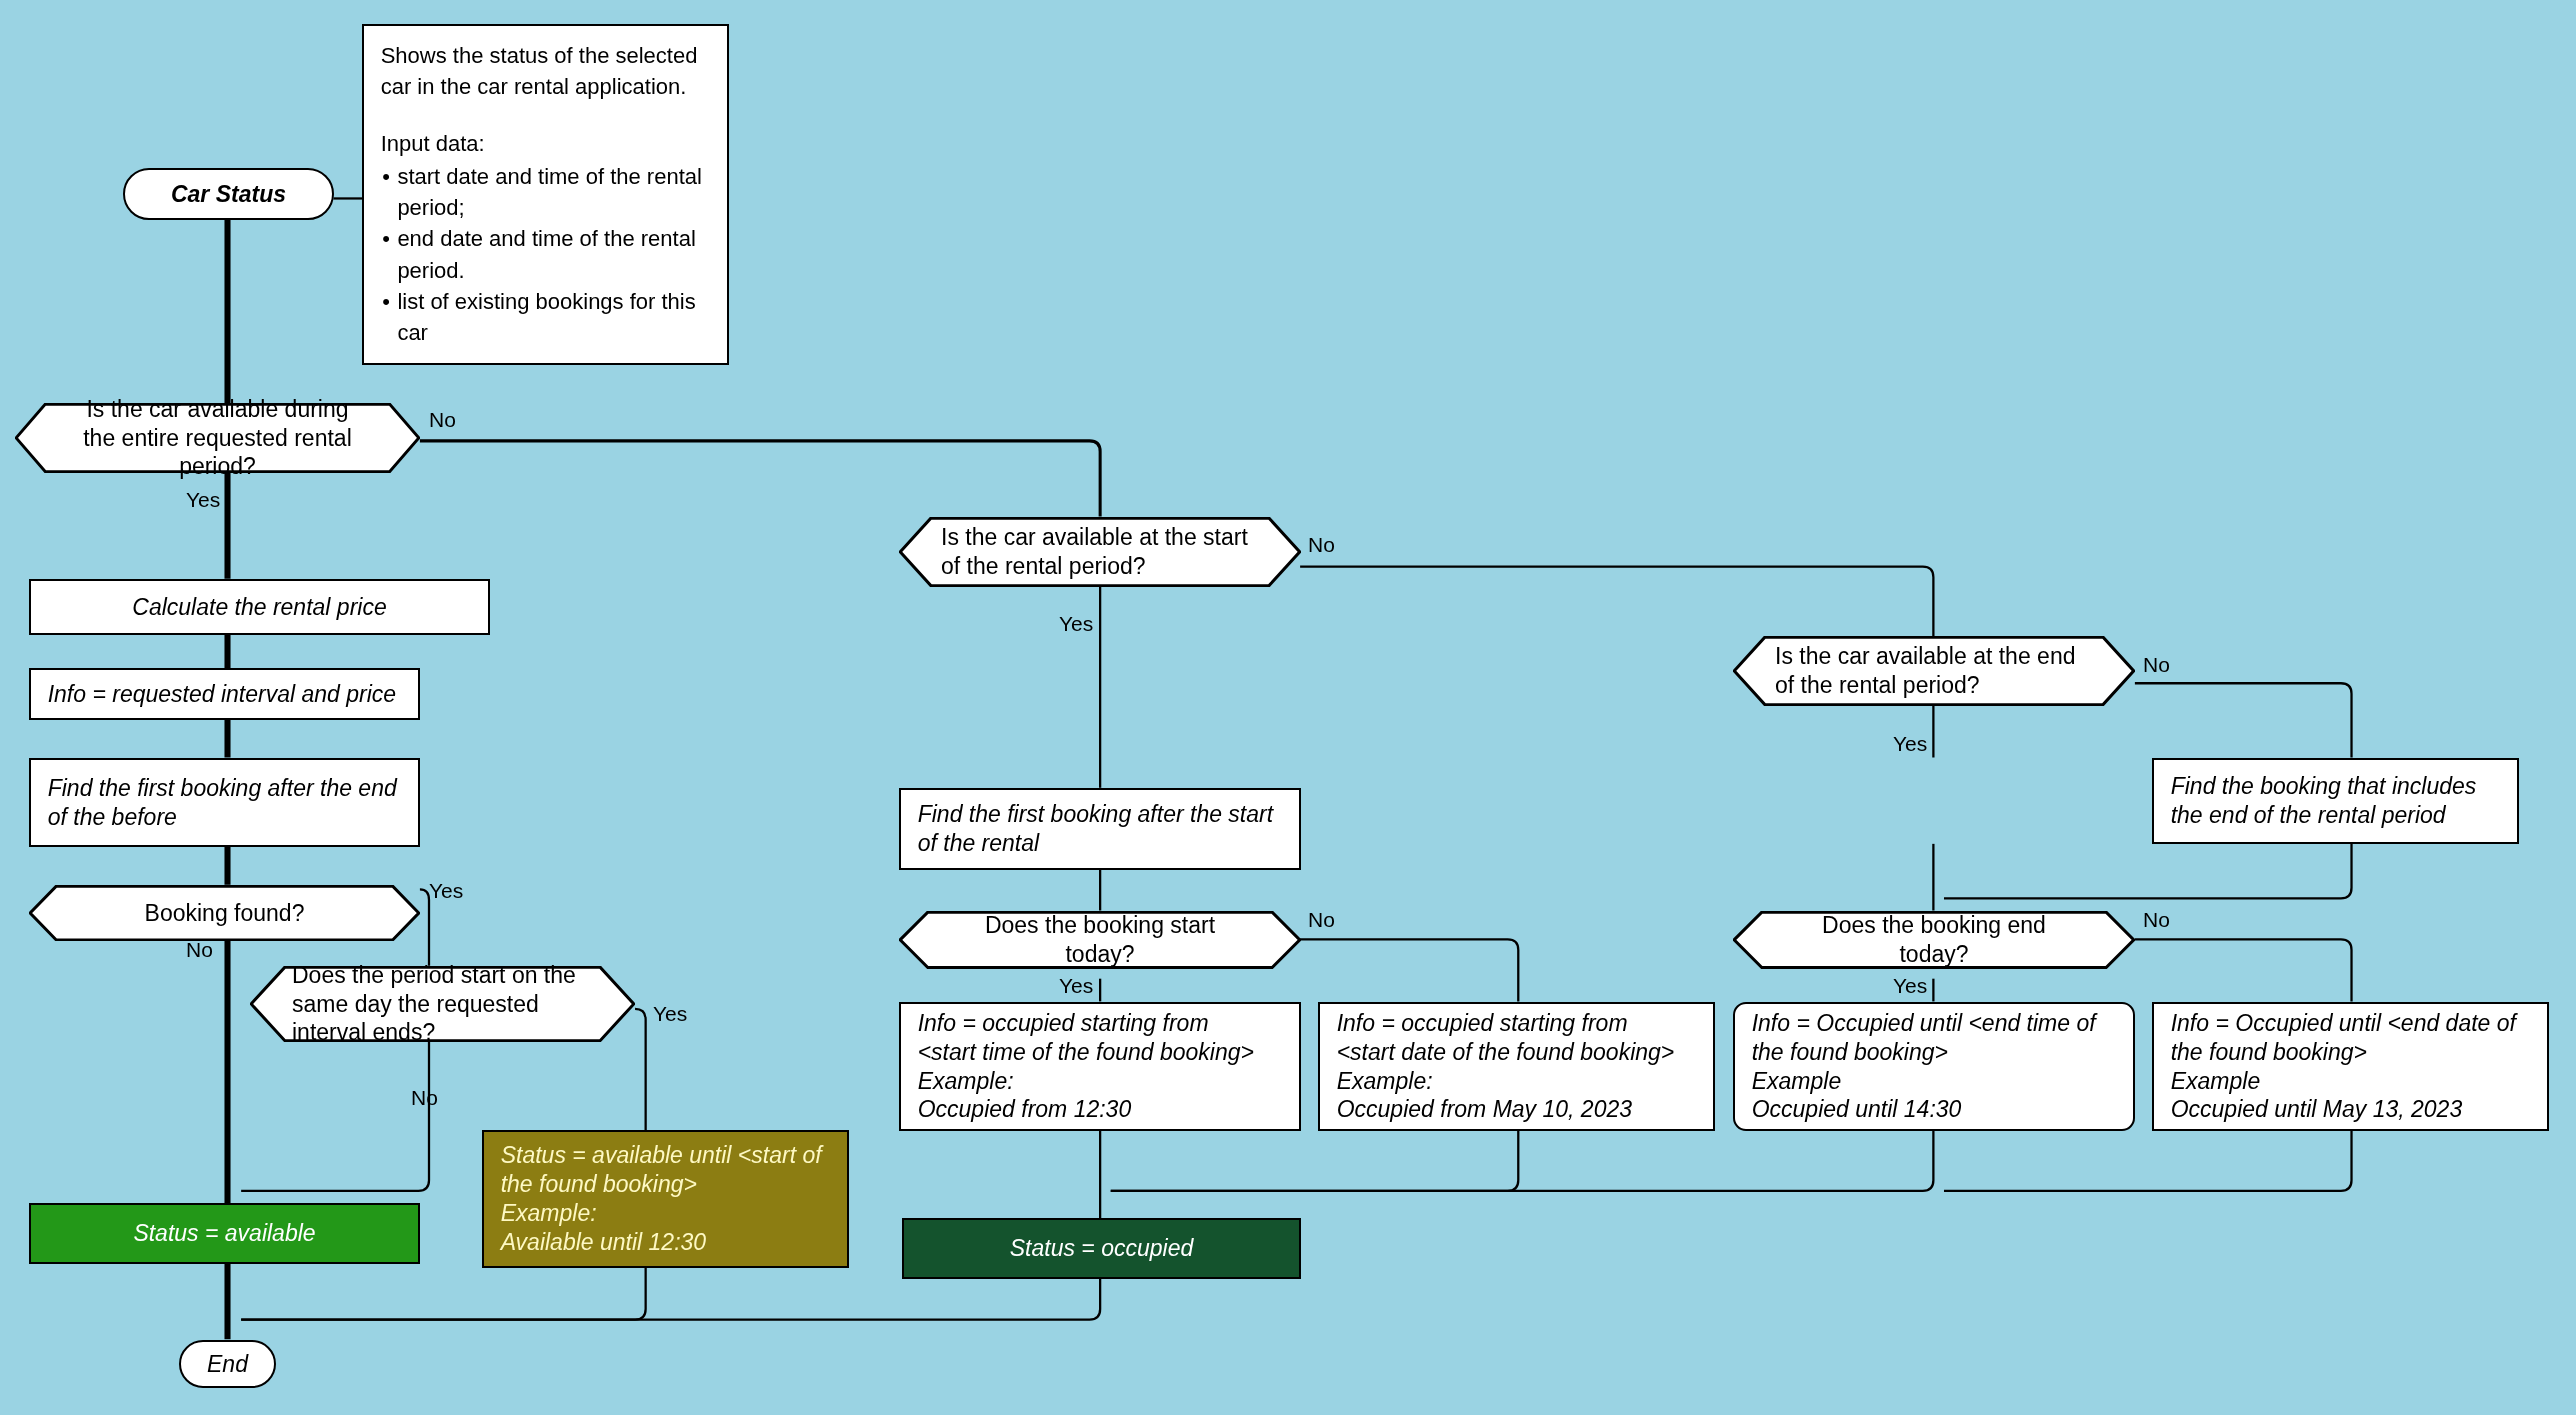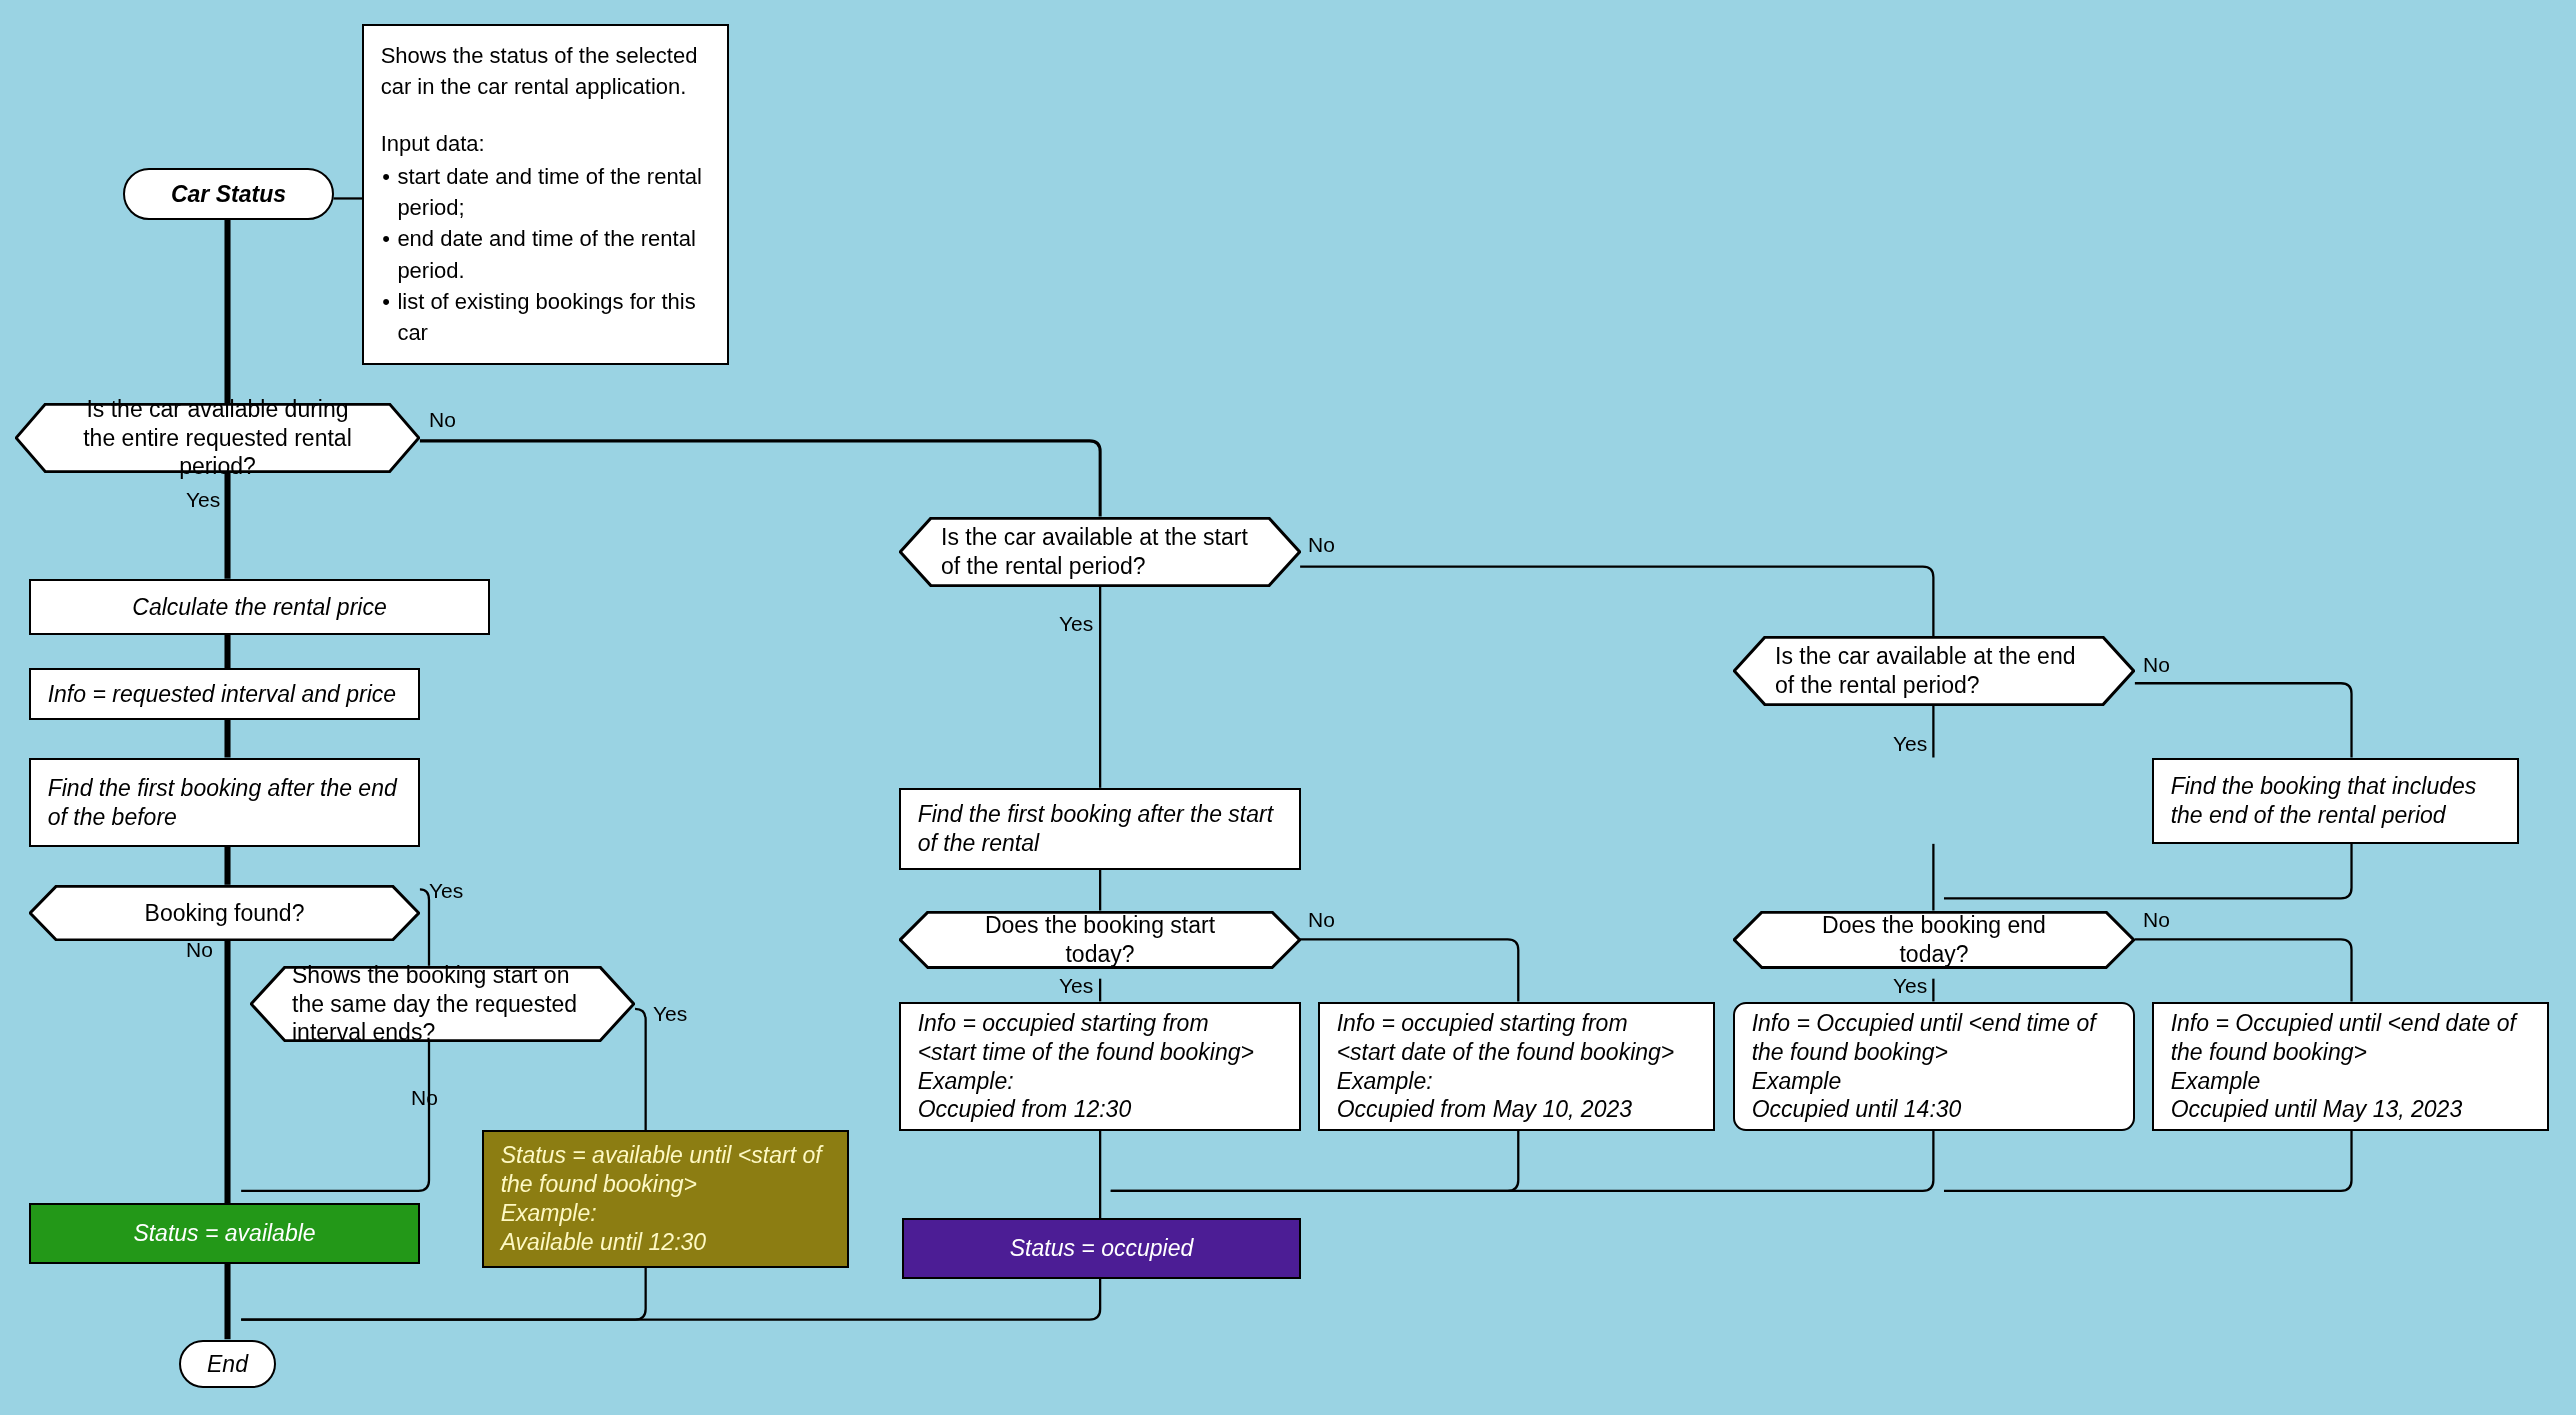--- a/index.html
+++ b/index.html
@@ -66,21 +66,21 @@
     white-space: pre-line;
   }
   .hex.center .hexlabel { text-align: center; }
   .status-green {
     background: #239818;
     color: #ffffff;
     justify-content: center;
     text-align: center;
   }
   .status-red {
-    background: #4c1d95;
+    background: #14532d;
     color: #ffffff;
     justify-content: center;
     text-align: center;
   }
   .status-olive {
     background: #8c7d12;
     color: #fef9c3;
     padding: 10.6px 16.7px;
   }
   .note {
@@ -219,21 +219,21 @@
     </svg>
     <div class="hexlabel">Booking found?</div>
   </div>
   <div class="edge-label" style="left:429px; top:879px;">Yes</div>
   <div class="edge-label" style="left:186px; top:938px;">No</div>
 
   <div class="node hex" style="left:250px; top:966px; width:385px; height:76px; display:flex; align-items:center;">
     <svg class="hexbody" viewBox="0 0 508 100" preserveAspectRatio="none">
       <polygon points="46,1.5 462,1.5 506.5,50 462,98.5 46,98.5 1.5,50" fill="#ffffff" stroke="#000000" stroke-width="3" vector-effect="non-scaling-stroke"></polygon>
     </svg>
-    <div class="hexlabel" style="padding:0 42px;">Shows the booking start on the same day the requested interval ends?</div>
+    <div class="hexlabel" style="padding:0 42px;">Does the period start on the same day the requested interval ends?</div>
   </div>
   <div class="edge-label" style="left:653px; top:1002px;">Yes</div>
   <div class="edge-label" style="left:411px; top:1086px;">No</div>
 
   <div class="node status-green" style="left:29px; top:1203px; width:391px; height:61px;">
     <span class="txt">Status = available</span>
   </div>
 
   <div class="node status-olive" style="left:482px; top:1130px; width:367px; height:138px; flex-direction:column; justify-content:center; align-items:flex-start;">
     <span class="txt">Status = available until &lt;start of

